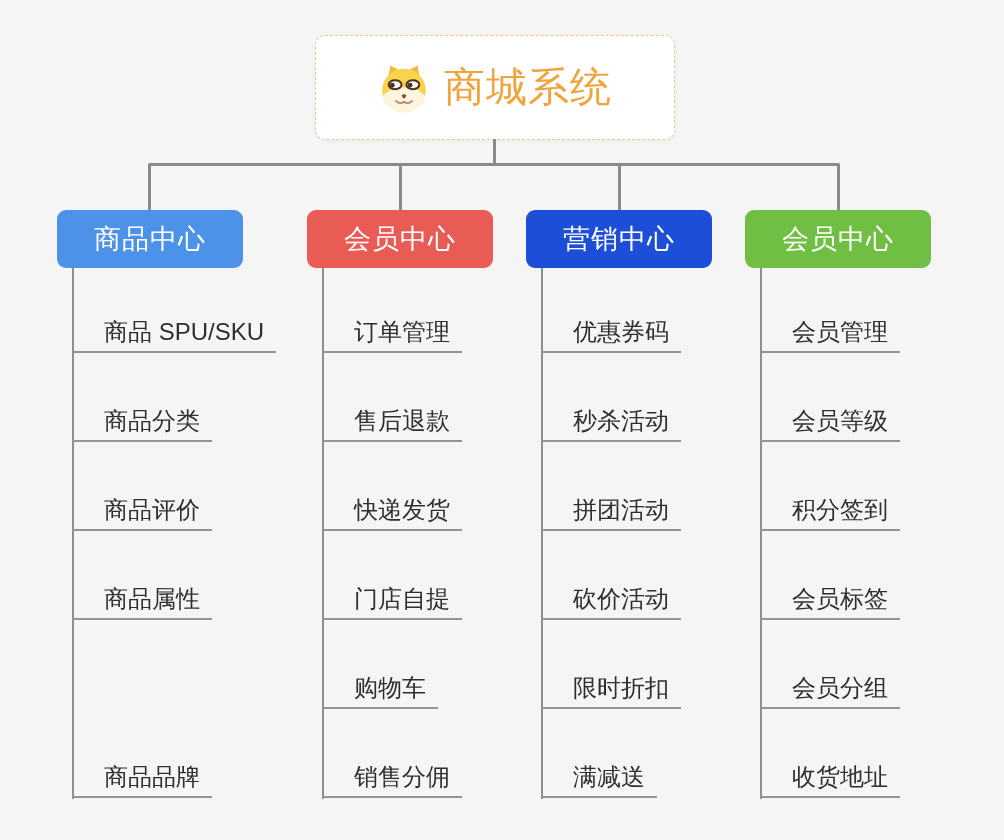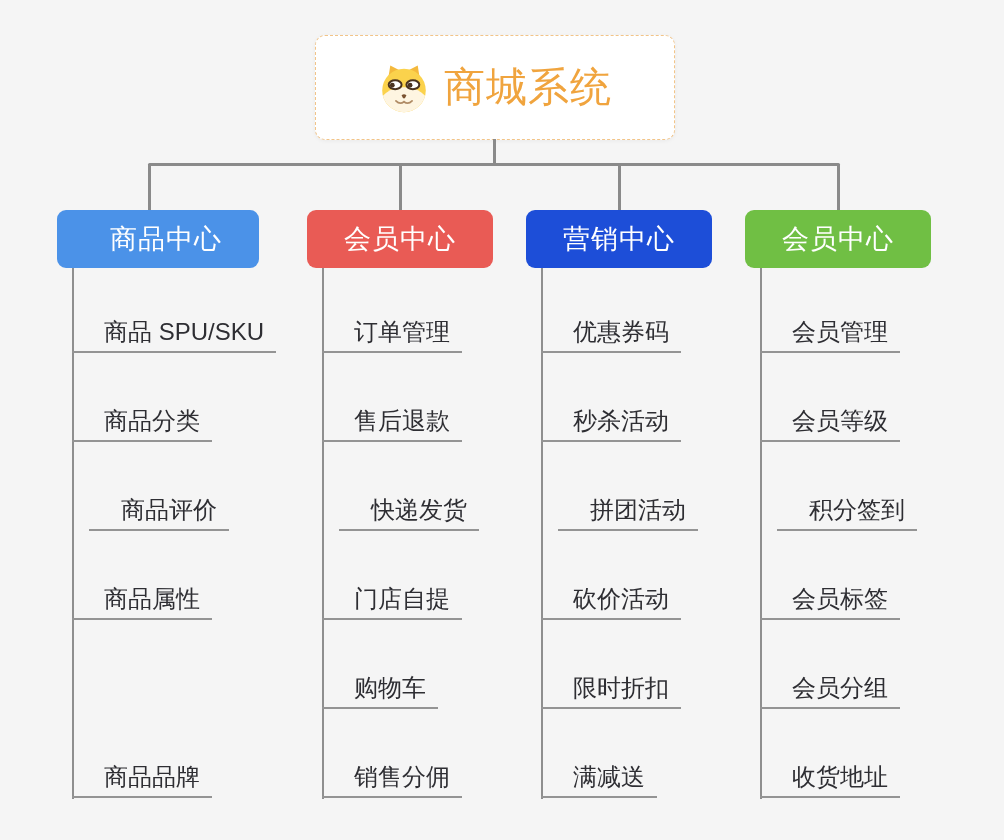--- a/index.html
+++ b/index.html
@@ -34,21 +34,21 @@
   .stub-1{left:399px;}
   .stub-2{left:618px;}
   .stub-3{left:837px;}
 
   
   .branch-box{
     position:absolute;top:210px;width:186px;height:58px;
     border-radius:9px;color:#FFFFFF;font-size:27px;line-height:58px;
     text-align:center;letter-spacing:1px;white-space:nowrap;cursor:pointer;
   }
-  .bx-0{left:57px;padding-left:16px;}
+  .bx-0{left:57px;}
   .bx-1{left:307px;}
   .bx-2{left:526px;}
   .bx-3{left:745px;}
 
   
   .trunk{position:absolute;top:268px;width:2px;height:531px;background:#8F8F8F;}
   .tr-0{left:72px;}
   .tr-1{left:322px;}
   .tr-2{left:541px;}
   .tr-3{left:760px;}
@@ -60,21 +60,21 @@
     padding:0 12px 5px 32px;
     border-bottom:2px solid #949494;
     white-space:nowrap;cursor:pointer;
   }
   .lc-0{left:72px;}
   .lc-1{left:322px;}
   .lc-2{left:541px;}
   .lc-3{left:760px;}
   .lr-0{top:318px;}
   .lr-1{top:407px;}
-  .lr-2{top:496px;margin-left:17px;}
+  .lr-2{top:496px;}
   .lr-3{top:585px;}
   .lr-4{top:674px;}
   .lr-5{top:763px;}
 </style>
 </head>
 <body>
 
 <div class="canvas">
 
   <div class="root-node">

